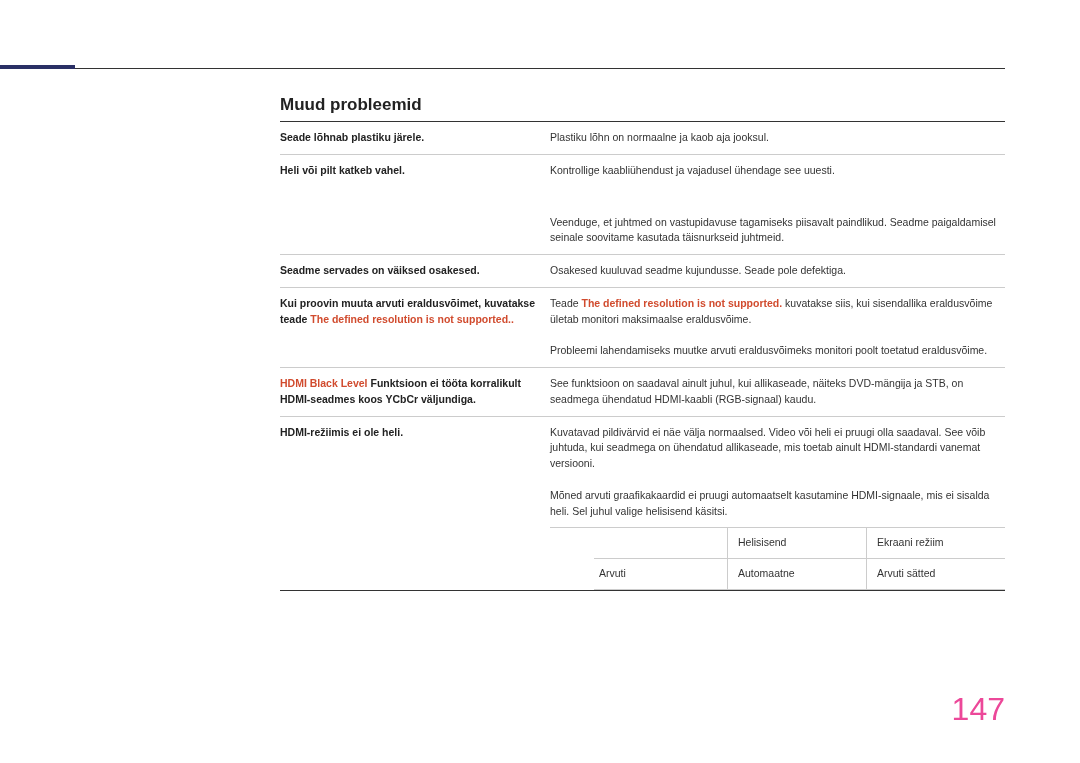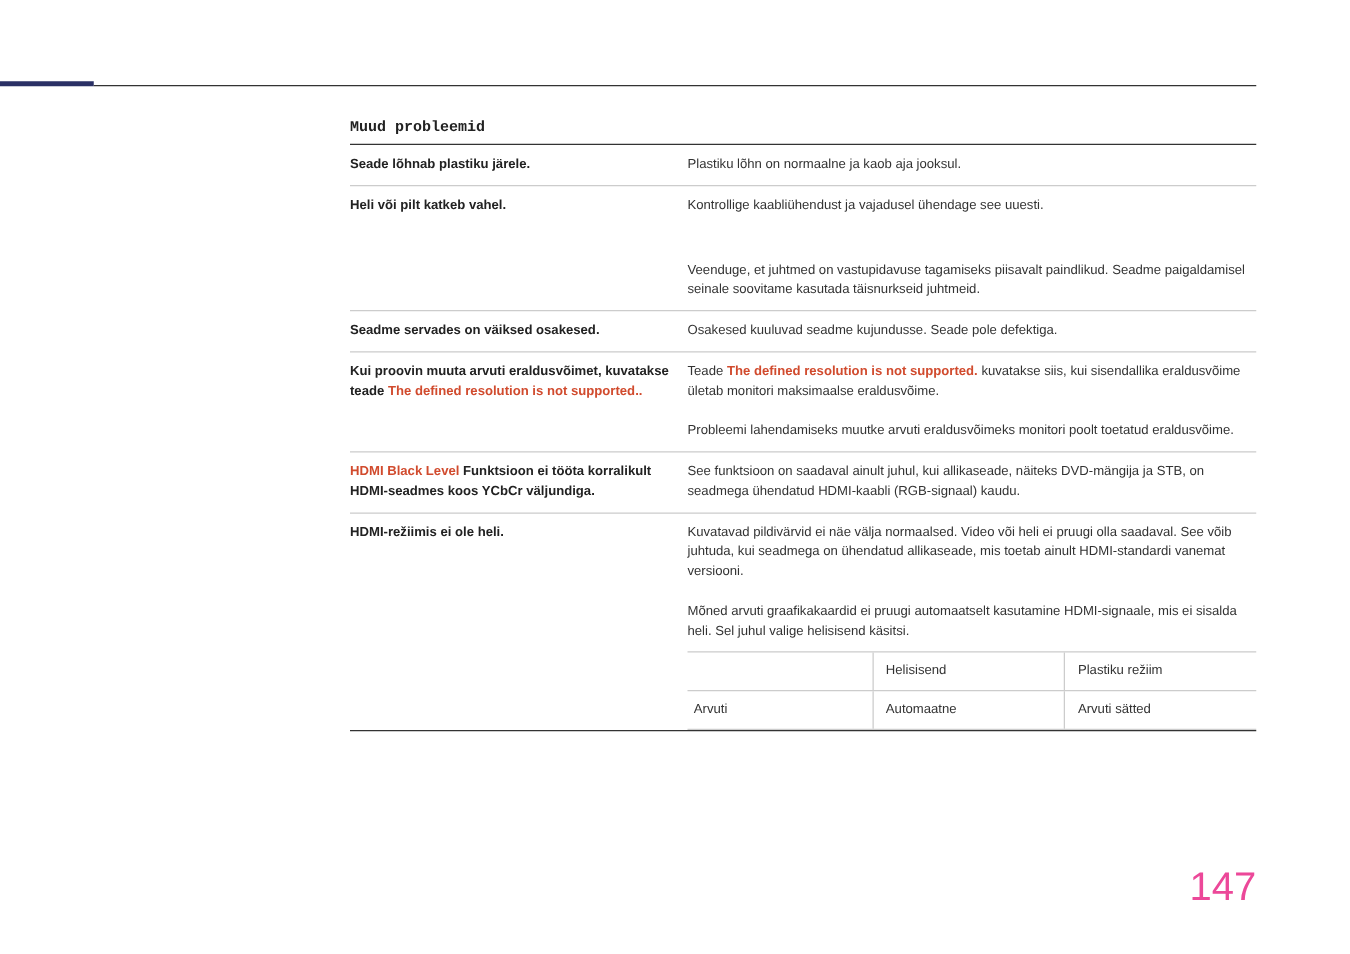--- a/index.html
+++ b/index.html
@@ -29,25 +29,24 @@
       height: 4px;
       background: #2a3065;
     }
     .content {
       position: absolute;
       top: 95px;
       left: 280px;
       right: 75px;
     }
     .section-title {
-      font-size: 12px;
+      font-size: 17px;
       font-weight: bold;
       color: #222;
       margin-bottom: 6px;
-      font-family: Liberation Mono, monospace;
     }
     .thick-divider {
       border-top: 1.5px solid #333;
       margin-bottom: 0;
     }
     .row {
       display: flex;
       border-bottom: 1px solid #ccc;
       padding: 8px 0;
     }
@@ -88,20 +87,21 @@
     .red-inline {
       color: #d14b2e;
       font-weight: bold;
     }
     .sub-table {
       border-top: 1px solid #ccc;
     }
     .sub-table-row {
       display: flex;
       border-bottom: 1px solid #ccc;
+      margin-left: 44px;
     }
     .sub-table-cell {
       flex: 1;
       font-size: 10.5px;
       color: #333;
       padding: 7px 10px;
       border-right: 1px solid #ccc;
     }
     .sub-table-cell:first-child {
       border-left: none;
@@ -180,21 +180,21 @@
     <div class="right-col">Mõned arvuti graafikakaardid ei pruugi automaatselt kasutamine HDMI-signaale, mis ei sisalda heli. Sel juhul valige helisisend käsitsi.</div>
   </div>
 
   <div class="row-noborder" style="padding-top:0; padding-bottom:0;">
     <div class="left-col"></div>
     <div class="right-col">
       <div class="sub-table">
         <div class="sub-table-row">
           <div class="sub-table-cell"></div>
           <div class="sub-table-cell">Helisisend</div>
-          <div class="sub-table-cell">Plastiku režiim</div>
+          <div class="sub-table-cell">Ekraani režiim</div>
         </div>
         <div class="sub-table-row">
           <div class="sub-table-cell">Arvuti</div>
           <div class="sub-table-cell">Automaatne</div>
           <div class="sub-table-cell">Arvuti sätted</div>
         </div>
       </div>
     </div>
   </div>
 

